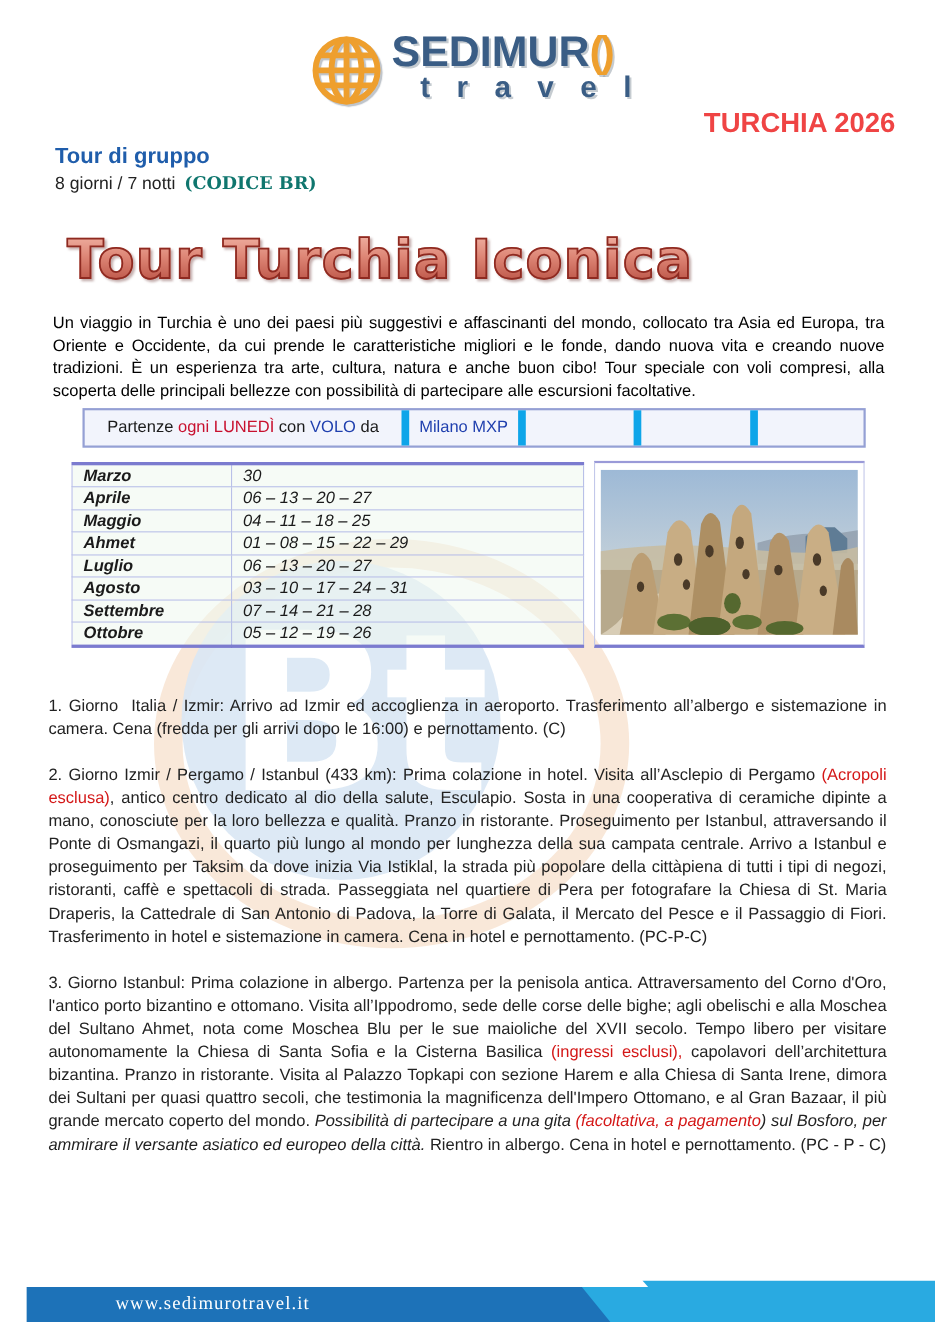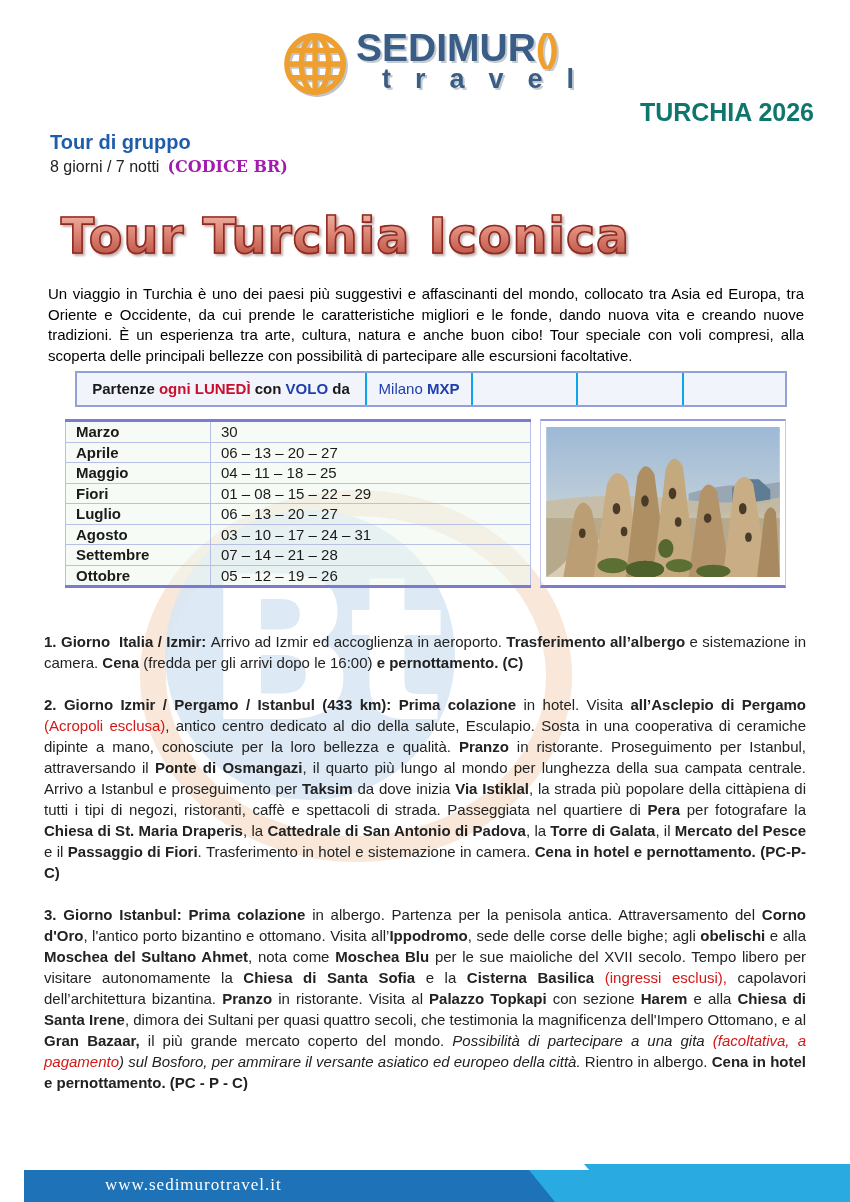--- a/index.html
+++ b/index.html
@@ -17,56 +17,56 @@
   
   .logo-row{position:absolute;top:26px;left:0;width:850px;display:flex;justify-content:center;}
   .logo{display:flex;align-items:flex-start;transform:translateX(14px);}
   .logo-globe{margin-top:2px;filter:drop-shadow(2px 2px 0 rgba(140,150,160,.55));}
   .logo-textblock{margin-left:4px;}
   .logo-main{font-family:"Liberation Sans",sans-serif;font-weight:bold;font-size:39px;line-height:44px;
              color:#3a5d85;letter-spacing:0px;text-shadow:2px 2px 0 rgba(150,160,170,.55);}
   .logo-main .paren{color:#ee9f2e;letter-spacing:-3px;}
   .logo-sub{font-weight:bold;font-size:27px;color:#3a5d85;letter-spacing:24px;margin:-6px 0 0 26px;
             text-shadow:2px 2px 0 rgba(150,160,170,.55);}
-  .year-title{position:absolute;top:98px;right:36px;font-size:25px;font-weight:bold;color:#0f766e;}
+  .year-title{position:absolute;top:98px;right:36px;font-size:25px;font-weight:bold;color:#ef4444;}
   .tour-type{position:absolute;top:131px;left:50px;font-size:20px;font-weight:bold;color:#1f5dab;}
   .duration{position:absolute;top:157px;left:50px;font-size:16px;color:#222;}
-  .duration .codice{font-family:"DejaVu Serif",serif;font-weight:bold;color:#a21caf;margin-left:8px;}
+  .duration .codice{font-family:"DejaVu Serif",serif;font-weight:bold;color:#0f766e;margin-left:8px;}
   
   .hero{position:absolute;top:208px;left:0;width:691px;text-align:center;}
   .hero-title{display:inline-block;font-family:"DejaVu Sans",sans-serif;font-weight:bold;font-size:49px;
               letter-spacing:1px;background:linear-gradient(180deg,#f4bcae 0%,#dd8575 45%,#b04437 100%);
               -webkit-background-clip:text;background-clip:text;color:transparent;
               -webkit-text-stroke:1.6px #8e2a21;filter:drop-shadow(2px 2px 1px rgba(90,30,25,.35));}
   
   .intro{position:absolute;top:284px;left:48px;width:756px;font-size:15px;line-height:20.5px;
          text-align:justify;color:#000000;}
   
   .dep-bar{position:absolute;top:371px;left:75px;width:712px;display:flex;
            border:2px solid #95a0d4;background:#f2f4fc;box-sizing:border-box;height:36px;}
   .dep-cell{box-sizing:border-box;height:32px;line-height:32px;text-align:center;font-size:15px;
-            border-left:2px solid #0ea5e9;}
+            border-left:7px solid #0ea5e9;}
   .dep-cell:first-child{border-left:none;}
   .dep-c1{width:288px;} .dep-c2{width:106px;} .dep-c3{width:105px;} .dep-c4{width:106px;} .dep-c5{width:103px;}
   
-  .dates-row{position:absolute;top:419px;left:65px;display:flex;align-items:center;}
+  .dates-row{position:absolute;top:419px;left:65px;display:flex;align-items:center;font-style:italic;}
   table.dep-table{border-collapse:collapse;width:466px;
         border-top:3px solid #7b7bcf;border-bottom:3px solid #7b7bcf;
         border-left:1px solid #b9c0e8;border-right:1px solid #b9c0e8;}
   table.dep-table td{border:1px solid #b9c0e8;font-size:15px;height:19.5px;padding:0 0 0 10px;
         background:rgba(238,247,238,.55);}
   table.dep-table td.month{font-weight:bold;width:134px;}
   .photo-wrap{margin-left:9px;border-top:2px solid #9a9ad8;border-bottom:3px solid #7b7bcf;
               border-left:1px solid #c3c8ea;border-right:1px solid #c3c8ea;
               padding:6px 2px 4px 2px;box-sizing:border-box;}
   
   .itinerary{position:absolute;top:631px;left:44px;width:762px;font-size:15px;line-height:21px;
              text-align:justify;color:#222;}
   .itinerary p{margin:0 0 21px 0;}
-  .b{font-weight:bold;} .i{font-style:italic;}
+  .b{font-weight:normal;} .i{font-style:italic;}
   
   .footer{position:absolute;left:0;bottom:0;width:850px;height:38px;padding-left:24px;}
   .footer-url{position:absolute;left:105px;bottom:7px;font-family:"Liberation Serif",serif;
               font-size:17px;letter-spacing:1px;color:#ffffff;z-index:2;cursor:pointer;}
 </style>
 </head>
 <body>
 
 <div class="page">
 
@@ -128,21 +128,21 @@
             </tr>
             <tr>
               <td class="month">Aprile</td>
               <td class="dates">06 – 13 – 20 – 27</td>
             </tr>
             <tr>
               <td class="month">Maggio</td>
               <td class="dates">04 – 11 – 18 – 25</td>
             </tr>
             <tr>
-              <td class="month">Fiori</td>
+              <td class="month">Ahmet</td>
               <td class="dates">01 – 08 – 15 – 22 – 29</td>
             </tr>
             <tr>
               <td class="month">Luglio</td>
               <td class="dates">06 – 13 – 20 – 27</td>
             </tr>
             <tr>
               <td class="month">Agosto</td>
               <td class="dates">03 – 10 – 17 – 24 – 31</td>
             </tr>

